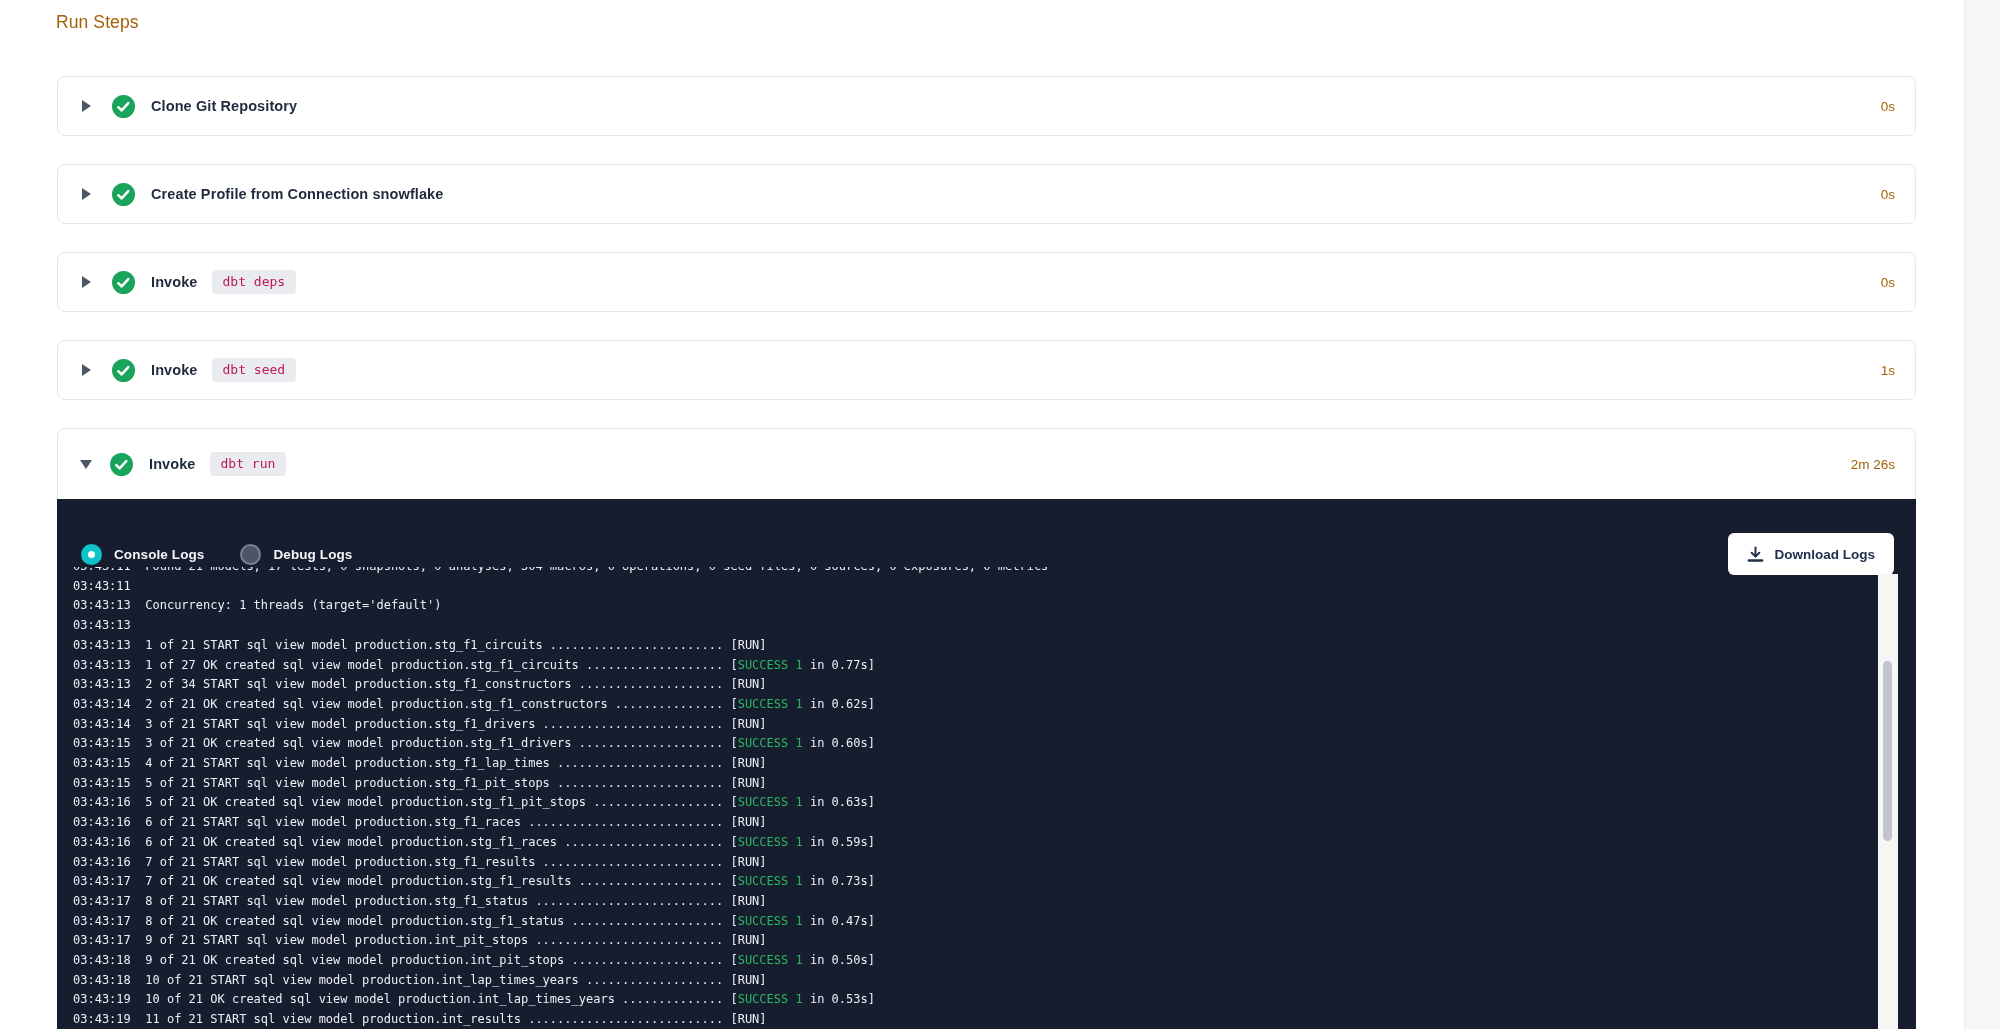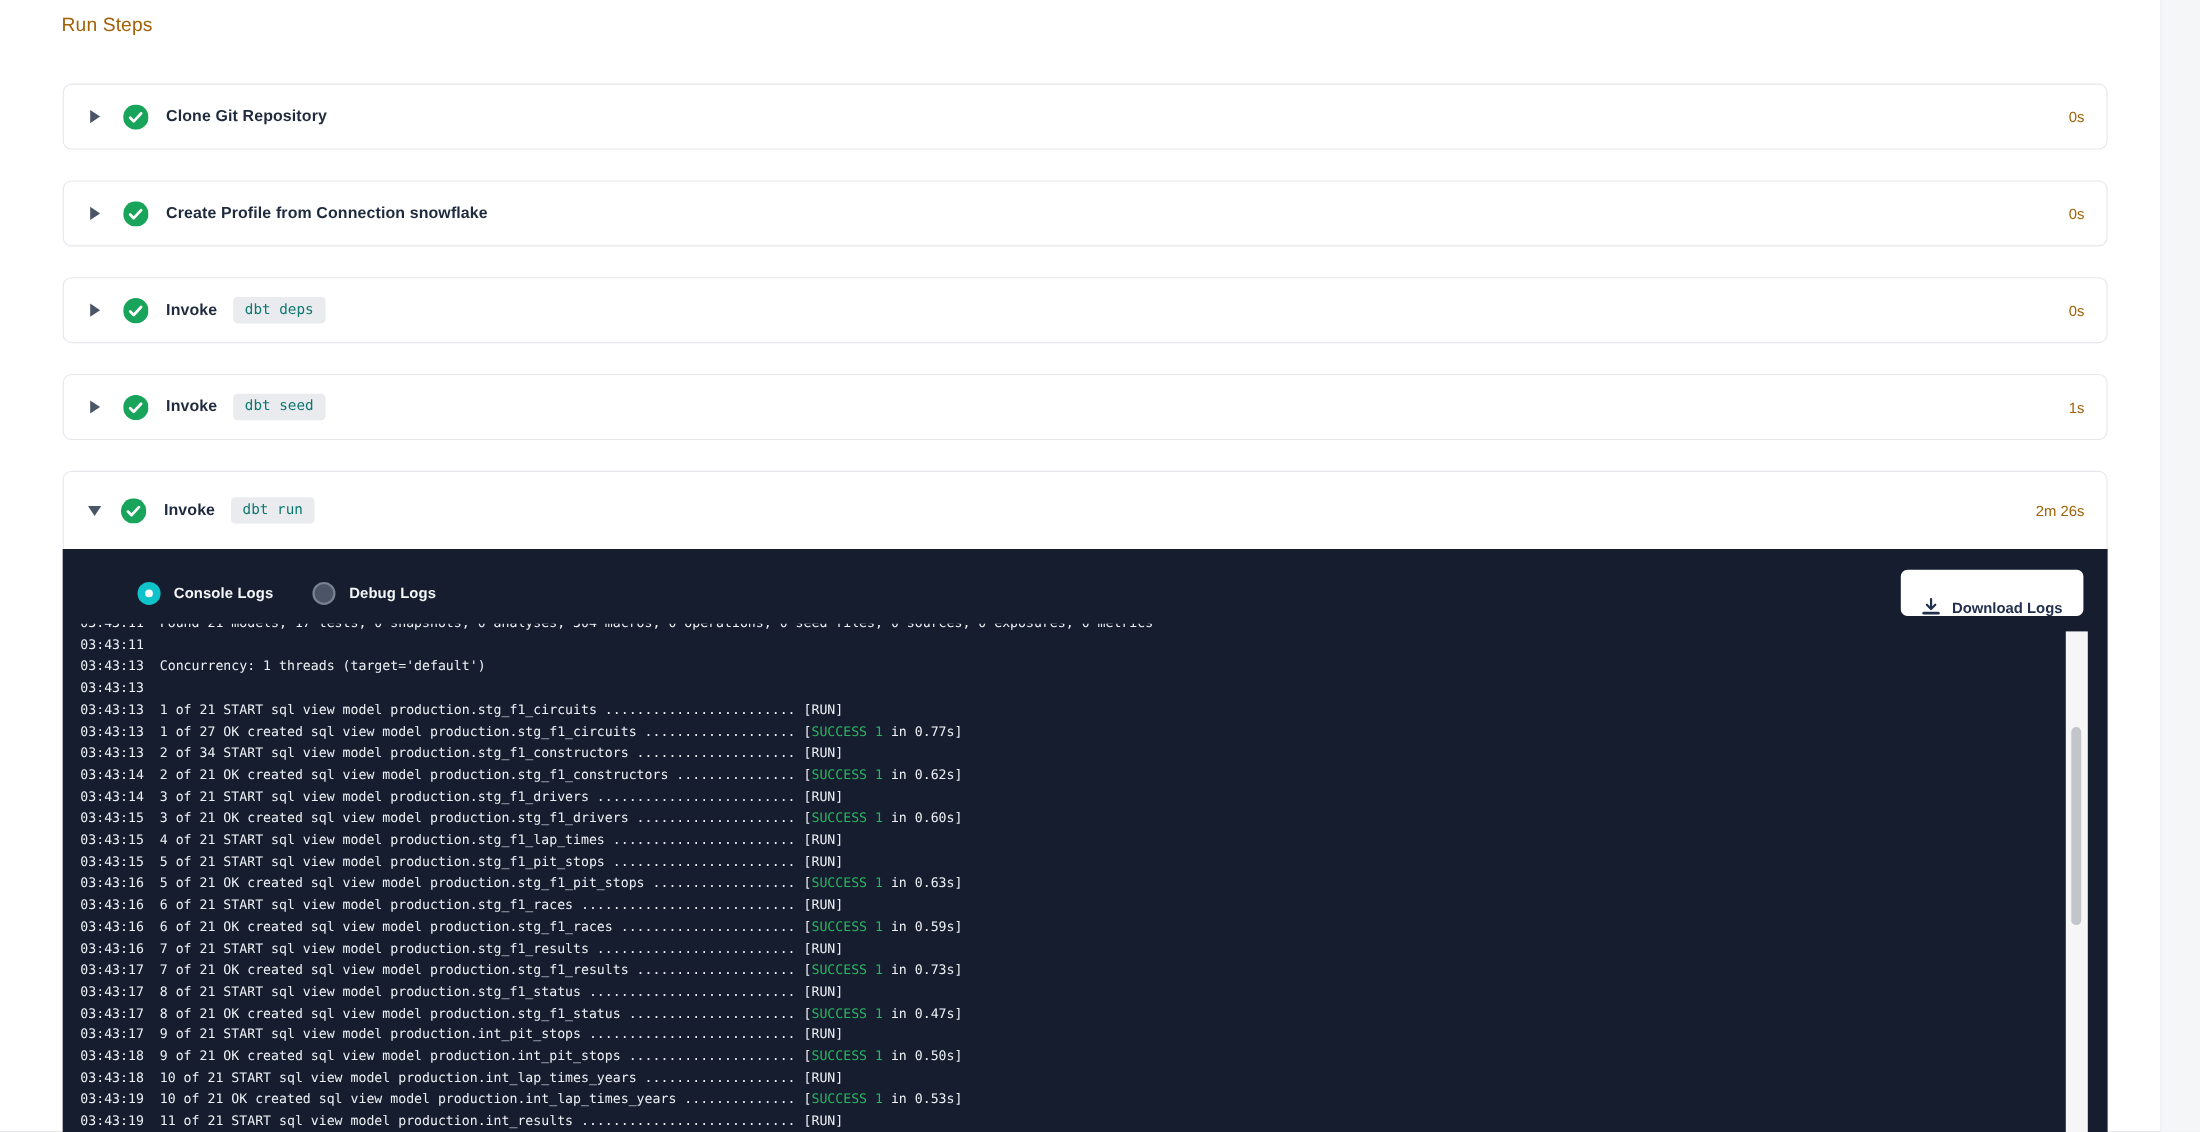--- a/index.html
+++ b/index.html
@@ -40,56 +40,56 @@
     border-left:6px solid transparent;border-right:6px solid transparent;
     border-top:9px solid #4a5568;margin-right:18px;margin-left:-2px;
   }
   .check-icon{flex:0 0 auto;margin-right:16px;display:flex;}
   .step-label{
     font-size:14.5px;font-weight:700;color:#1f2b3d;letter-spacing:.1px;
   }
   .code-badge{
     margin-left:14px;background:#e9ebef;border-radius:4px;
     padding:4px 11px 5px 11px;
-    font-family:"DejaVu Sans Mono",monospace;font-size:13px;color:#0f766e;
+    font-family:"DejaVu Sans Mono",monospace;font-size:13px;color:#be185d;
   }
   .code-badge:empty{display:none;}
   .step-duration{
     margin-left:auto;color:#a16207;font-size:13.5px;font-weight:400;
   }
   
   .console{
     position:relative;height:583px;margin:0 -1px -1px -1px;
     background:#151d2f;border-radius:0 0 8px 8px;overflow:hidden;
   }
   .console-toolbar{
-    position:absolute;top:1px;left:0;right:0;height:68px;
+    position:absolute;top:16px;left:0;right:0;height:68px;
     display:flex;align-items:center;
-    padding:10px 22px 0 24px;box-sizing:border-box;margin-left:44px;
+    padding:10px 22px 0 24px;box-sizing:border-box;
   }
   .radio-option{display:flex;align-items:center;cursor:pointer;}
   .radio-option + .radio-option{margin-left:36px;}
   .radio-circle{
     width:21px;height:21px;border-radius:50%;box-sizing:border-box;
     display:flex;align-items:center;justify-content:center;flex:0 0 auto;
   }
   .radio-circle.selected{background:#0fc3ca;}
   .radio-circle.selected .radio-dot{
     width:7px;height:7px;border-radius:50%;background:#ffffff;
   }
   .radio-circle.unselected{
     background:#4c5568;border:2px solid #79828f;
   }
   .radio-label{
     margin-left:12px;color:#f4f6f8;font-size:13.5px;font-weight:700;letter-spacing:.1px;
   }
   .btn-download{
-    margin-left:auto;display:flex;align-items:flex-end;gap:11px;
+    margin-left:auto;display:flex;align-items:center;gap:11px;
     background:#ffffff;border:none;border-radius:6px;height:42px;
-    padding:0 19px;cursor:pointer;
+    padding:12px 19px;cursor:pointer;
     color:#22304e;font-size:13.5px;font-weight:700;
     font-family:"Liberation Sans",sans-serif;
   }
   .log-area{
     position:absolute;top:68px;bottom:33px;left:16px;right:46px;
     overflow:hidden;
     font-family:"DejaVu Sans Mono",monospace;
     font-size:12px;line-height:19.7px;color:#edf0f4;
   }
   .log-line{white-space:pre;}

